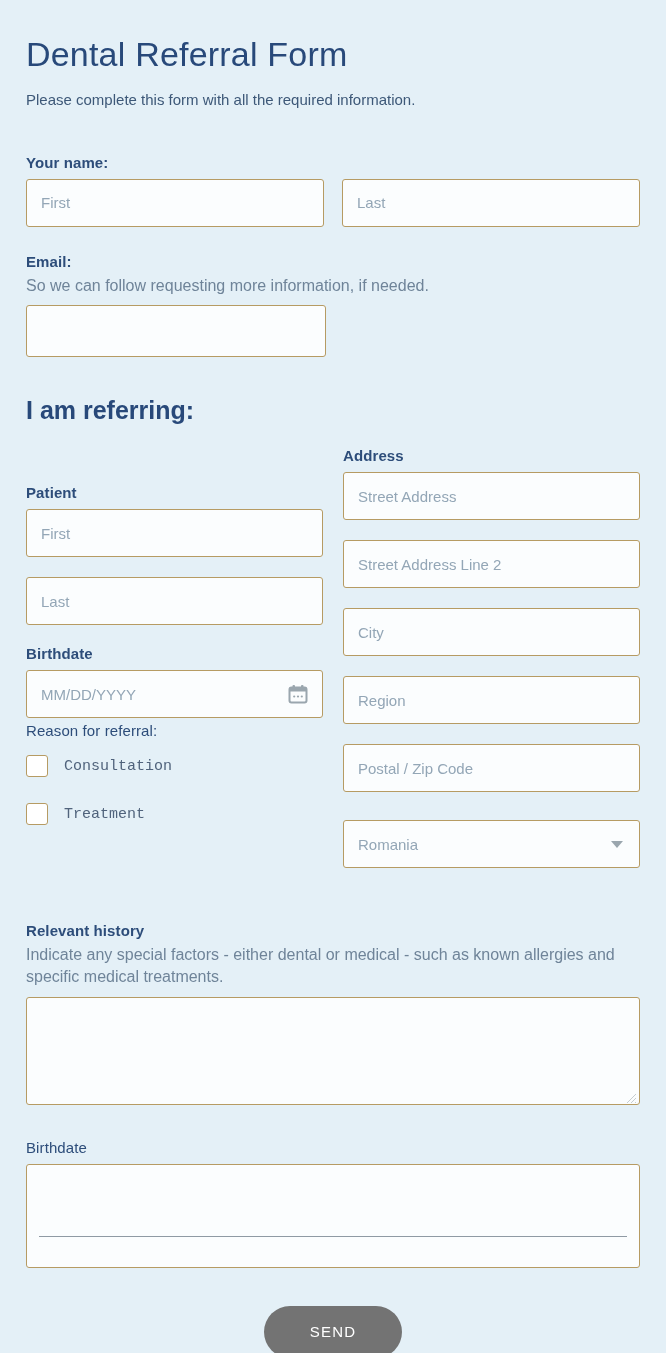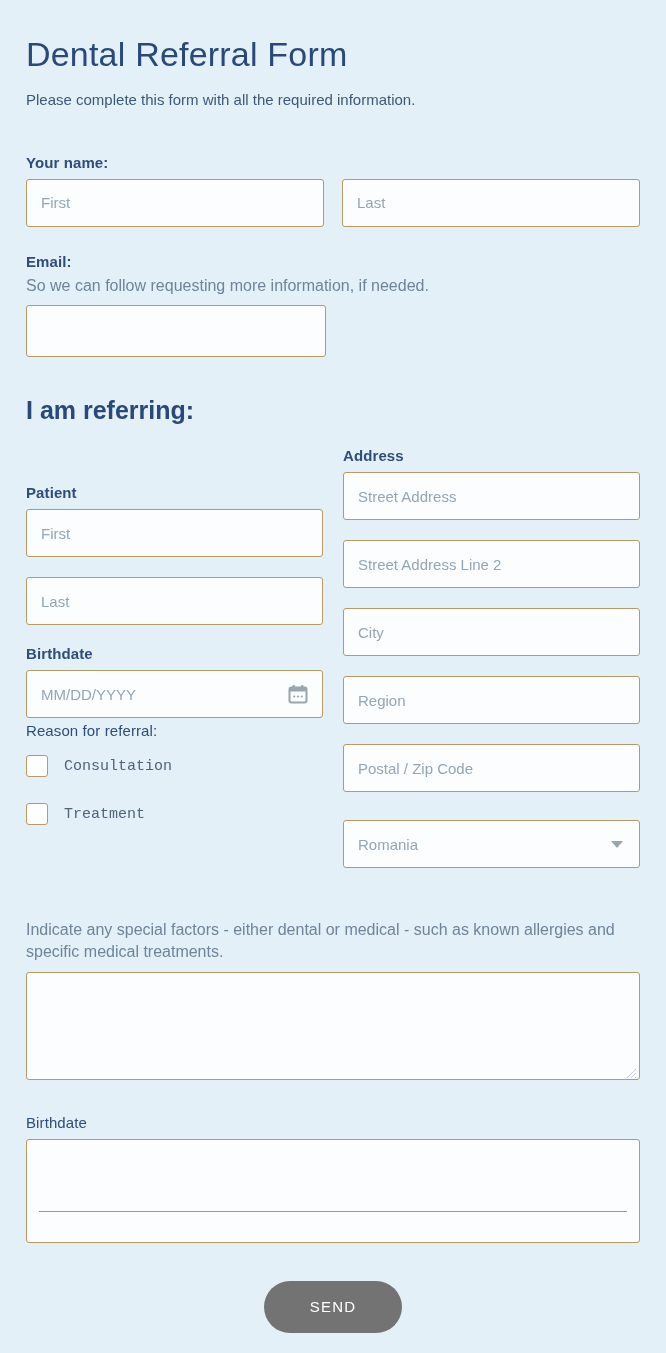--- a/index.html
+++ b/index.html
@@ -284,20 +284,21 @@
             <span class="ph">Romania</span>
             <span class="caret"></span>
           </div>
         </div>
       </div>
 
     </div>
   </div>
 
   <div class="mt-lg">
+    <div class="field-label">Relevant history</div>
     <div class="helper-text">Indicate any special factors - either dental or medical - such as known allergies and specific medical treatments.</div>
     <div class="textarea-box">
       <span class="resize-grip">
         <svg width="12" height="12" viewBox="0 0 12 12" aria-hidden="true">
           <line x1="11" y1="2" x2="2" y2="11" stroke="#9aa6ae" stroke-width="1"></line>
           <line x1="11" y1="6" x2="6" y2="11" stroke="#9aa6ae" stroke-width="1"></line>
           <line x1="11" y1="10" x2="10" y2="11" stroke="#9aa6ae" stroke-width="1"></line>
         </svg>
       </span>
     </div>

